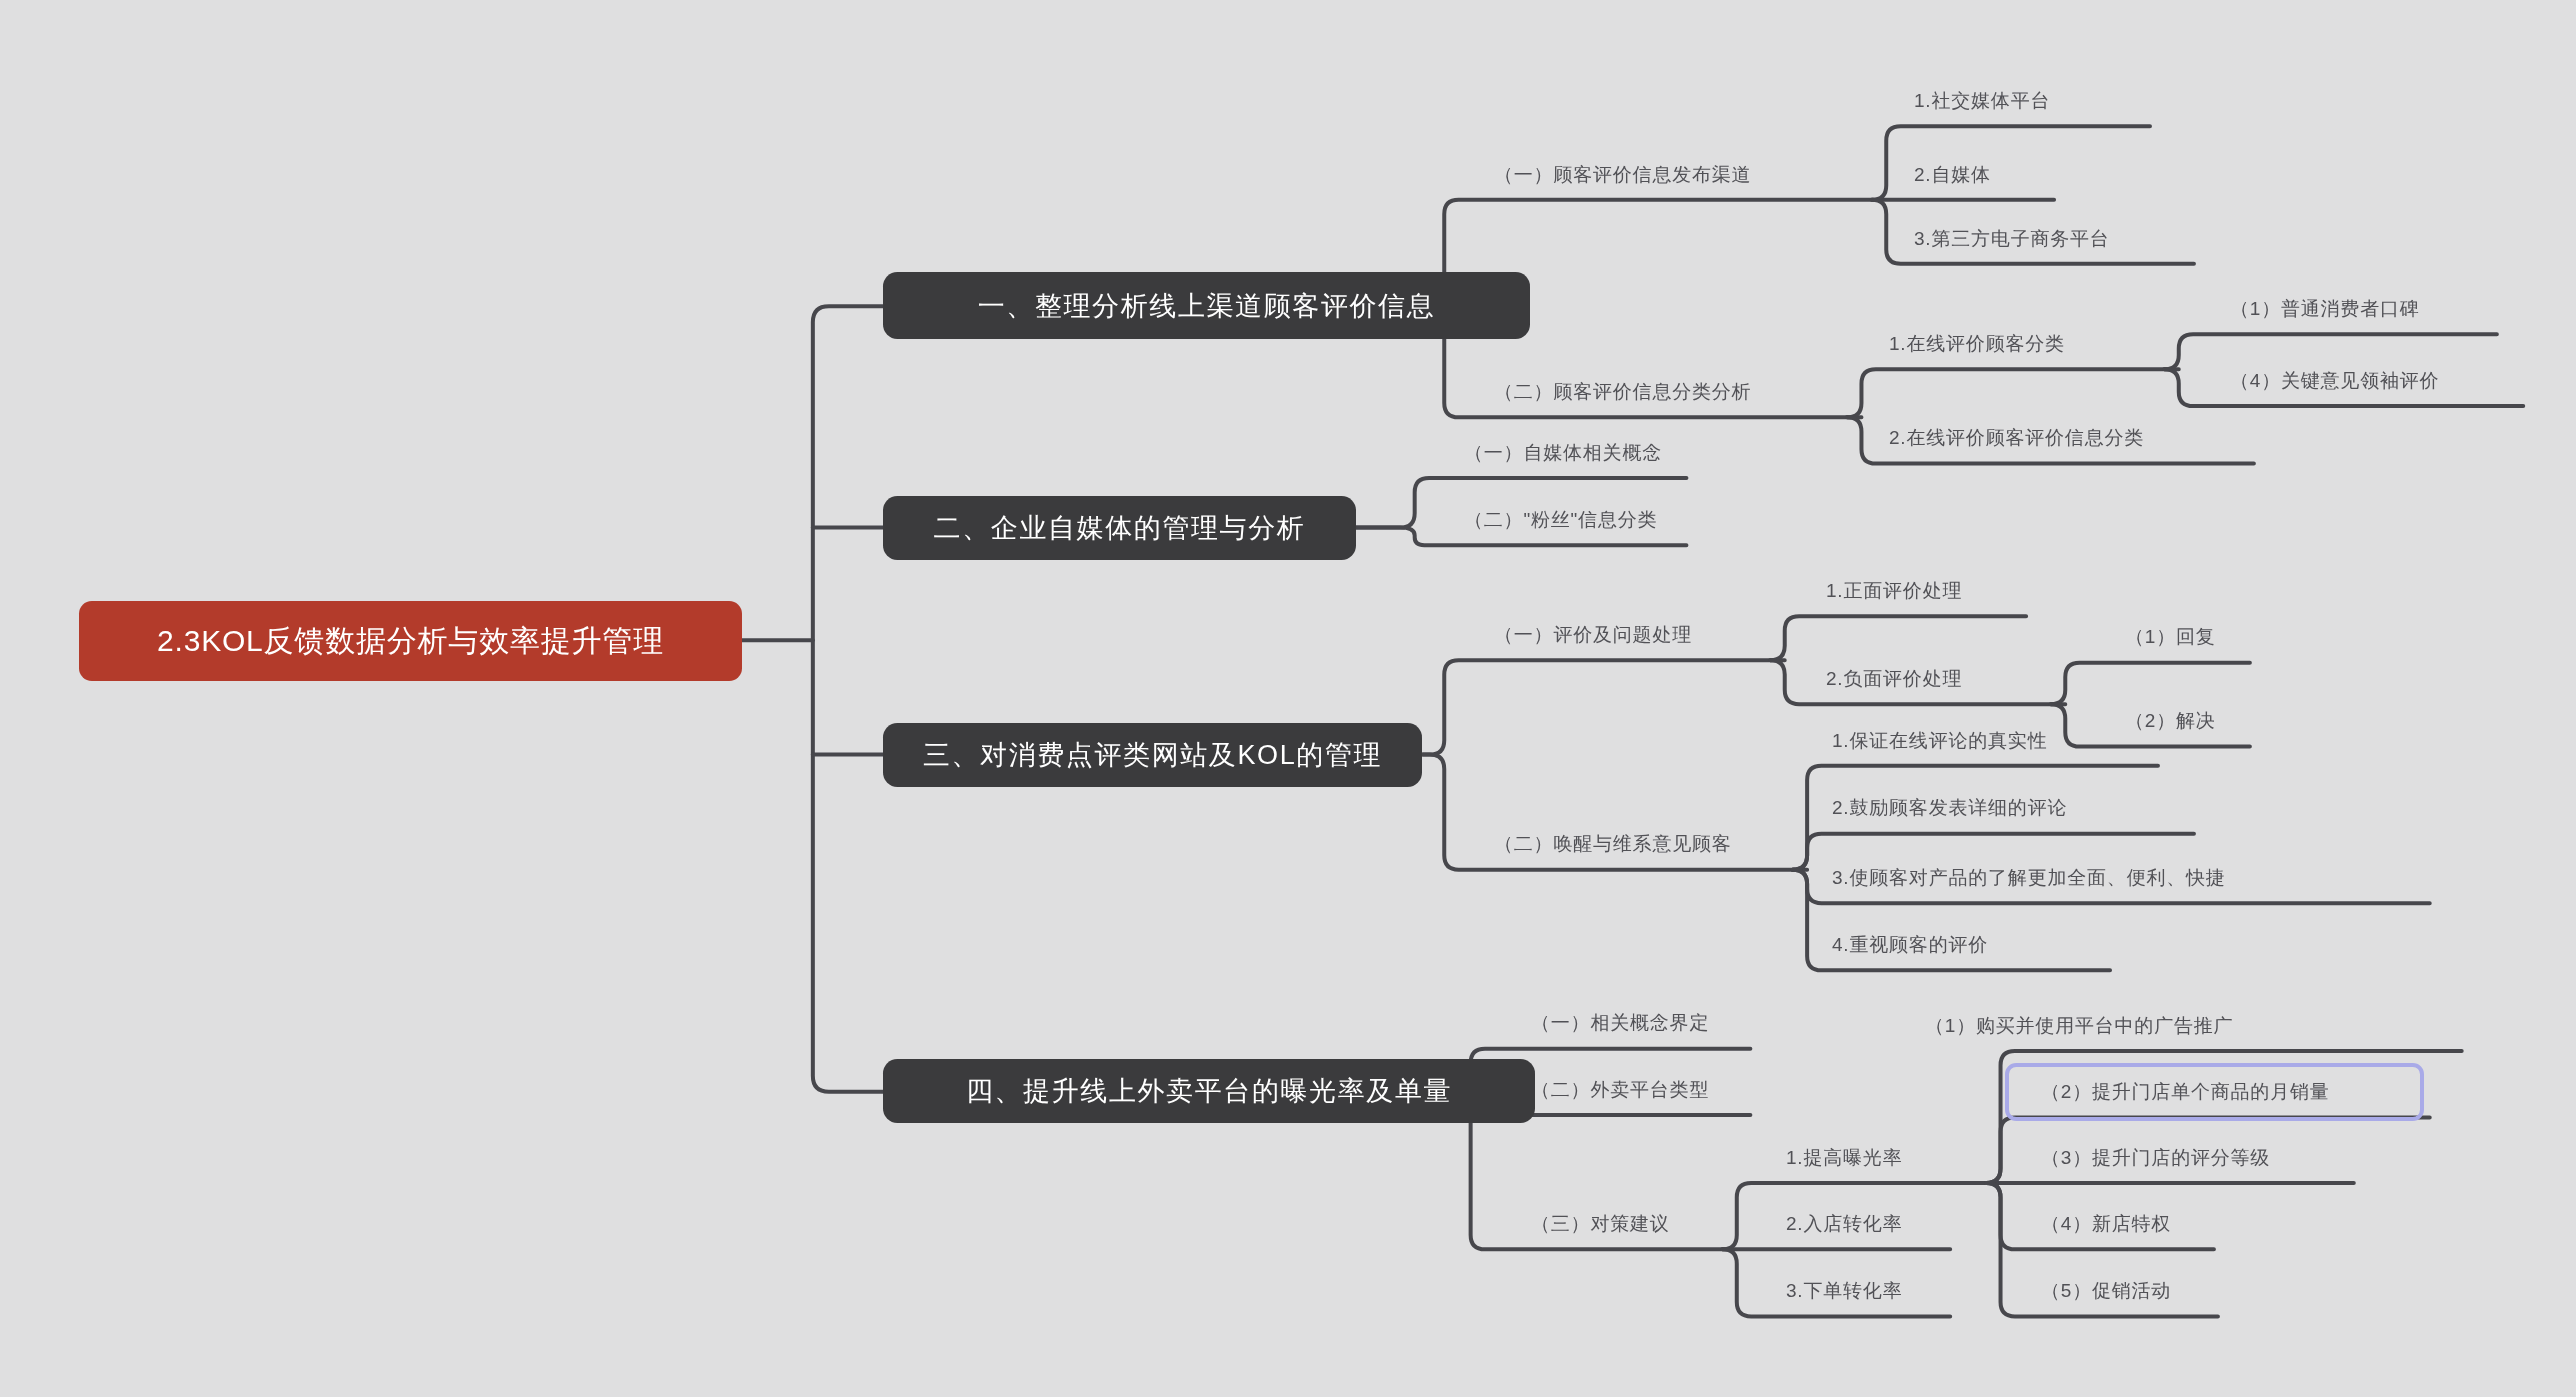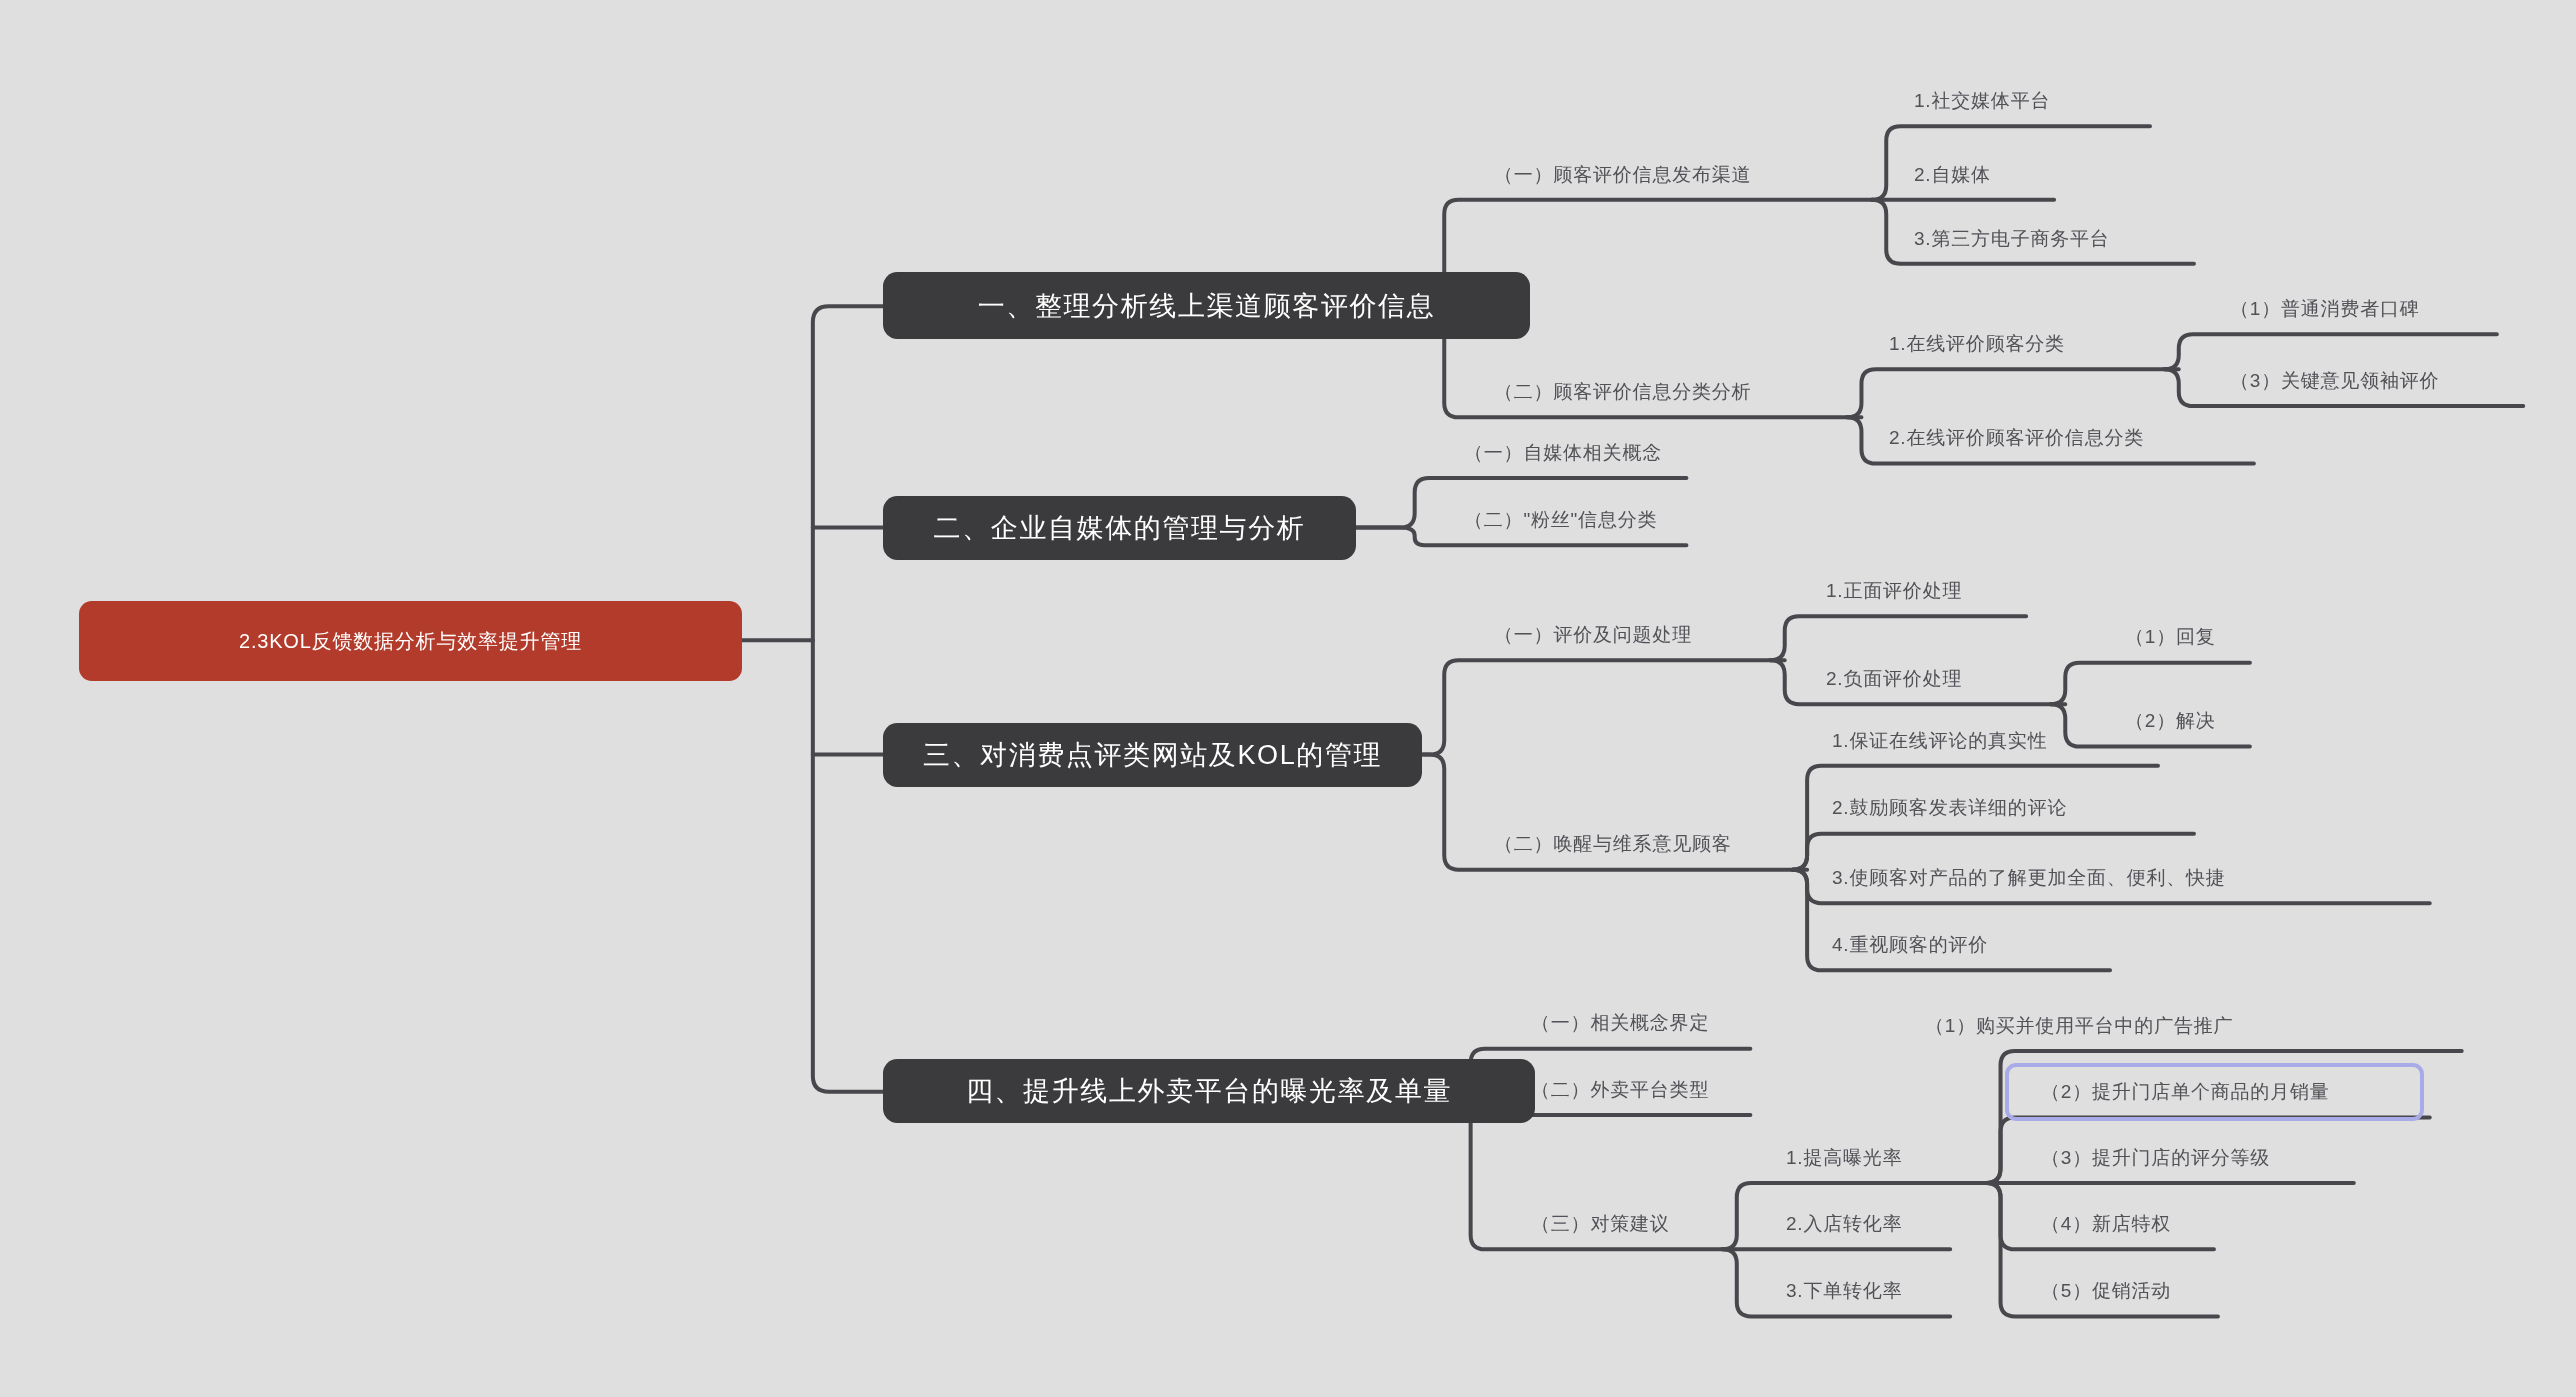--- a/index.html
+++ b/index.html
@@ -15,21 +15,21 @@
     color:var(--label,#515156);white-space:nowrap;letter-spacing:0.8px;
   }
   .branch-box{
     position:absolute;background:var(--boxbg,#3b3b3d);color:var(--boxtxt,#ffffff);
     border-radius:14.4px;display:flex;align-items:center;justify-content:center;
     font-size:27px;letter-spacing:1.6px;white-space:nowrap;
   }
   .root-box{
     position:absolute;background:var(--rootbg,#b33b2b);color:var(--roottxt,#ffffff);
     border-radius:12.8px;display:flex;align-items:center;justify-content:center;
-    font-size:20px;letter-spacing:0.8px;white-space:nowrap;
+    font-size:30px;letter-spacing:0.8px;white-space:nowrap;
   }
   .highlight{
     position:absolute;border:4px solid var(--sel,#a9aae8);border-radius:11.2px;
     background:transparent;box-sizing:border-box;
   }
 </style>
 </head>
 <body>
 
 <svg class="links" width="2576" height="1398" viewBox="0 0 3223 1749">
@@ -84,21 +84,21 @@
 <div class="branch-box" style="left:883px;top:723px;width:539px;height:64px">三、对消费点评类网站及KOL的管理</div>
 <div class="branch-box" style="left:883px;top:1059px;width:652px;height:64px">四、提升线上外卖平台的曝光率及单量</div>
 
 <div class="node-label" style="left:1494px;top:157px">（一）顾客评价信息发布渠道</div>
 <div class="node-label" style="left:1914px;top:83px">1.社交媒体平台</div>
 <div class="node-label" style="left:1914px;top:157px">2.自媒体</div>
 <div class="node-label" style="left:1914px;top:221px">3.第三方电子商务平台</div>
 <div class="node-label" style="left:1494px;top:374px">（二）顾客评价信息分类分析</div>
 <div class="node-label" style="left:1889px;top:326px">1.在线评价顾客分类</div>
 <div class="node-label" style="left:2230px;top:291px">（1）普通消费者口碑</div>
-<div class="node-label" style="left:2230px;top:363px">（3）关键意见领袖评价</div>
+<div class="node-label" style="left:2230px;top:363px">（4）关键意见领袖评价</div>
 <div class="node-label" style="left:1889px;top:420px">2.在线评价顾客评价信息分类</div>
 
 <div class="node-label" style="left:1464px;top:435px">（一）自媒体相关概念</div>
 <div class="node-label" style="left:1464px;top:502px">（二）"粉丝"信息分类</div>
 
 <div class="node-label" style="left:1494px;top:617px">（一）评价及问题处理</div>
 <div class="node-label" style="left:1826px;top:573px">1.正面评价处理</div>
 <div class="node-label" style="left:1826px;top:661px">2.负面评价处理</div>
 <div class="node-label" style="left:2125px;top:619px">（1）回复</div>
 <div class="node-label" style="left:2125px;top:703px">（2）解决</div>

